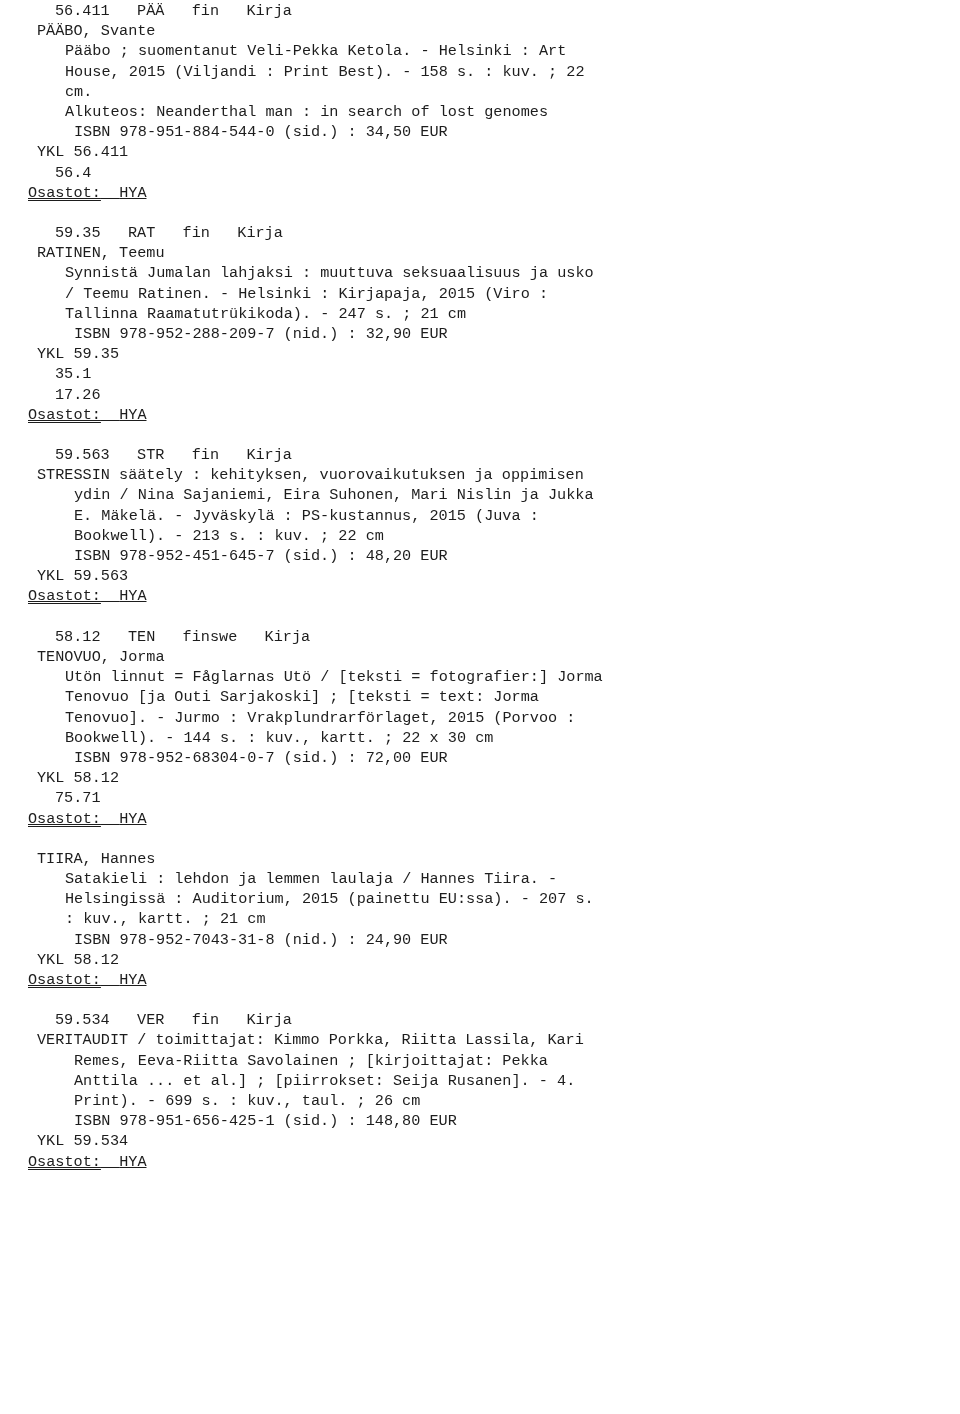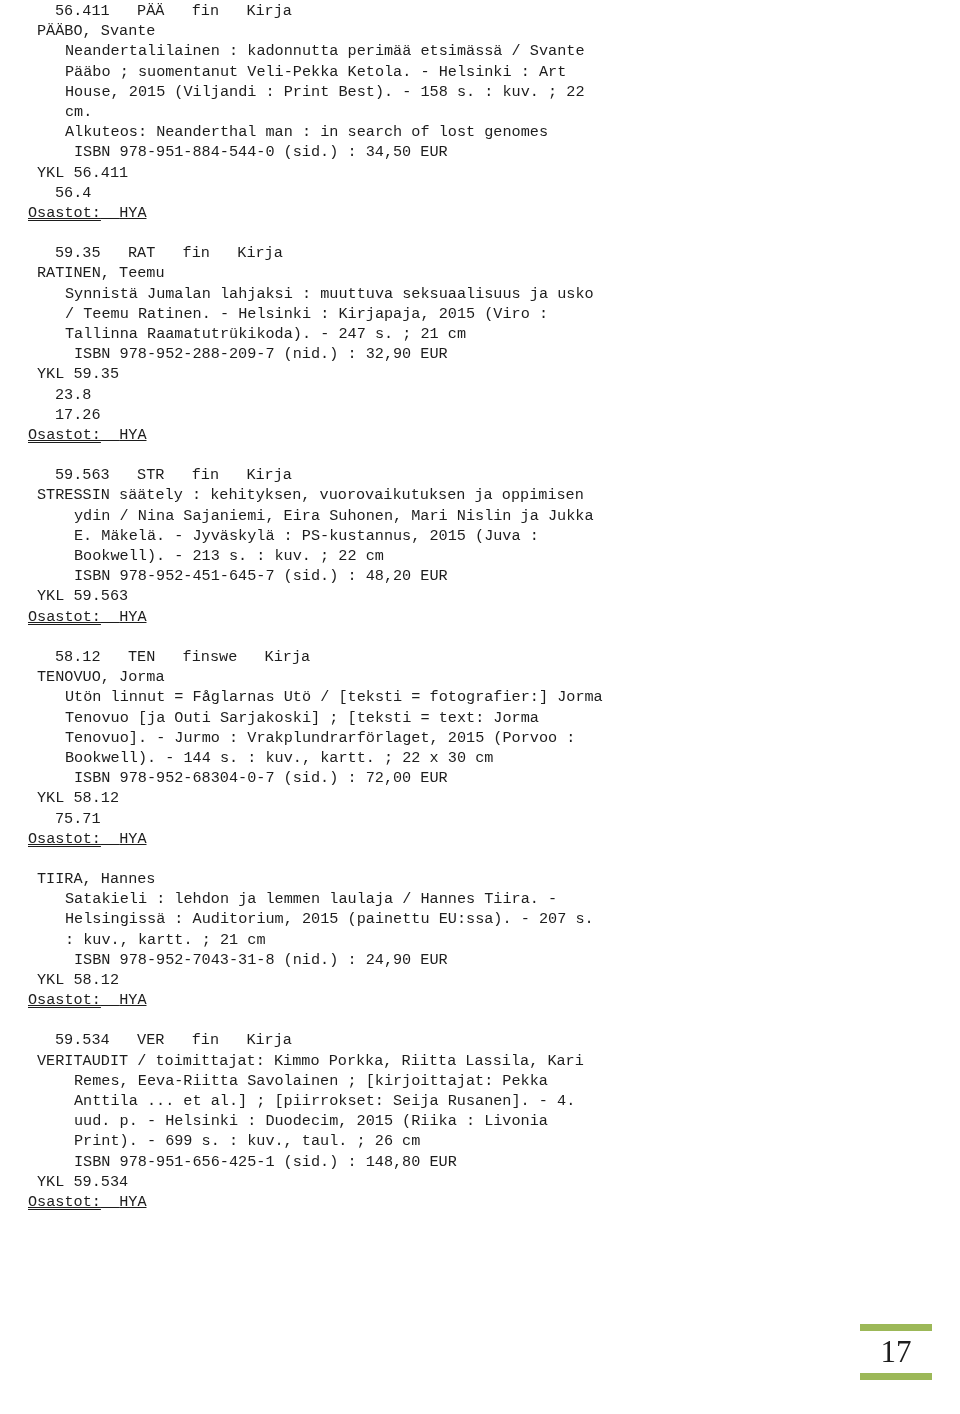--- a/index.html
+++ b/index.html
@@ -87,40 +87,39 @@
 </head>
 <body>
 
 <div class="page">
 
   <div class="records">
 
     <div class="record">
       <div class="line ind-2">56.411   PÄÄ   fin   Kirja</div>
       <div class="line ind-1">PÄÄBO, Svante</div>
-      <div class="line ind-3">Neandertalilainen : kadonnutta perimää etsimässä / Svante</div>
       <div class="line ind-3">Pääbo ; suomentanut Veli-Pekka Ketola. - Helsinki : Art</div>
       <div class="line ind-3">House, 2015 (Viljandi : Print Best). - 158 s. : kuv. ; 22</div>
       <div class="line ind-3">cm.</div>
       <div class="line ind-3">Alkuteos: Neanderthal man : in search of lost genomes</div>
       <div class="line ind-3b">ISBN 978-951-884-544-0 (sid.) : 34,50 EUR</div>
       <div class="line ind-1">YKL 56.411</div>
       <div class="line ind-2">56.4</div>
       <div class="osastot-line ind-0"><span class="osastot-label">Osastot:</span><span class="osastot-value">&nbsp; </span><span class="osastot-value">HYA</span></div>
     </div>
 
     <div class="record">
       <div class="line ind-2">59.35   RAT   fin   Kirja</div>
       <div class="line ind-1">RATINEN, Teemu</div>
       <div class="line ind-3">Synnistä Jumalan lahjaksi : muuttuva seksuaalisuus ja usko</div>
       <div class="line ind-3">/ Teemu Ratinen. - Helsinki : Kirjapaja, 2015 (Viro :</div>
       <div class="line ind-3">Tallinna Raamatutrükikoda). - 247 s. ; 21 cm</div>
       <div class="line ind-3b">ISBN 978-952-288-209-7 (nid.) : 32,90 EUR</div>
       <div class="line ind-1">YKL 59.35</div>
-      <div class="line ind-2">23.8</div>
+      <div class="line ind-2">35.1</div>
       <div class="line ind-2">17.26</div>
       <div class="osastot-line ind-0"><span class="osastot-label">Osastot:</span><span class="osastot-value">&nbsp; </span><span class="osastot-value">HYA</span></div>
     </div>
 
     <div class="record">
       <div class="line ind-2">59.563   STR   fin   Kirja</div>
       <div class="line ind-1">STRESSIN säätely : kehityksen, vuorovaikutuksen ja oppimisen</div>
       <div class="line ind-sub">ydin / Nina Sajaniemi, Eira Suhonen, Mari Nislin ja Jukka</div>
       <div class="line ind-sub">E. Mäkelä. - Jyväskylä : PS-kustannus, 2015 (Juva :</div>
       <div class="line ind-sub">Bookwell). - 213 s. : kuv. ; 22 cm</div>
@@ -150,29 +149,21 @@
       <div class="line ind-3b">ISBN 978-952-7043-31-8 (nid.) : 24,90 EUR</div>
       <div class="line ind-1">YKL 58.12</div>
       <div class="osastot-line ind-0"><span class="osastot-label">Osastot:</span><span class="osastot-value">&nbsp; </span><span class="osastot-value">HYA</span></div>
     </div>
 
     <div class="record">
       <div class="line ind-2">59.534   VER   fin   Kirja</div>
       <div class="line ind-1">VERITAUDIT / toimittajat: Kimmo Porkka, Riitta Lassila, Kari</div>
       <div class="line ind-sub">Remes, Eeva-Riitta Savolainen ; [kirjoittajat: Pekka</div>
       <div class="line ind-sub">Anttila ... et al.] ; [piirrokset: Seija Rusanen]. - 4.</div>
-      <div class="line ind-sub">uud. p. - Helsinki : Duodecim, 2015 (Riika : Livonia</div>
       <div class="line ind-sub">Print). - 699 s. : kuv., taul. ; 26 cm</div>
       <div class="line ind-3b">ISBN 978-951-656-425-1 (sid.) : 148,80 EUR</div>
       <div class="line ind-1">YKL 59.534</div>
       <div class="osastot-line ind-0"><span class="osastot-label">Osastot:</span><span class="osastot-value">&nbsp; </span><span class="osastot-value">HYA</span></div>
     </div>
   </div>
 
-  <div class="footer">
-    <div class="page-number-box">
-      <div class="page-number-bar top" style="background: rgb(156, 184, 88);"></div>
-      <div class="page-number">17</div>
-      <div class="page-number-bar bottom" style="background: rgb(156, 184, 88);"></div>
-    </div>
-  </div>
 
 </div>
 
 </body></html>

